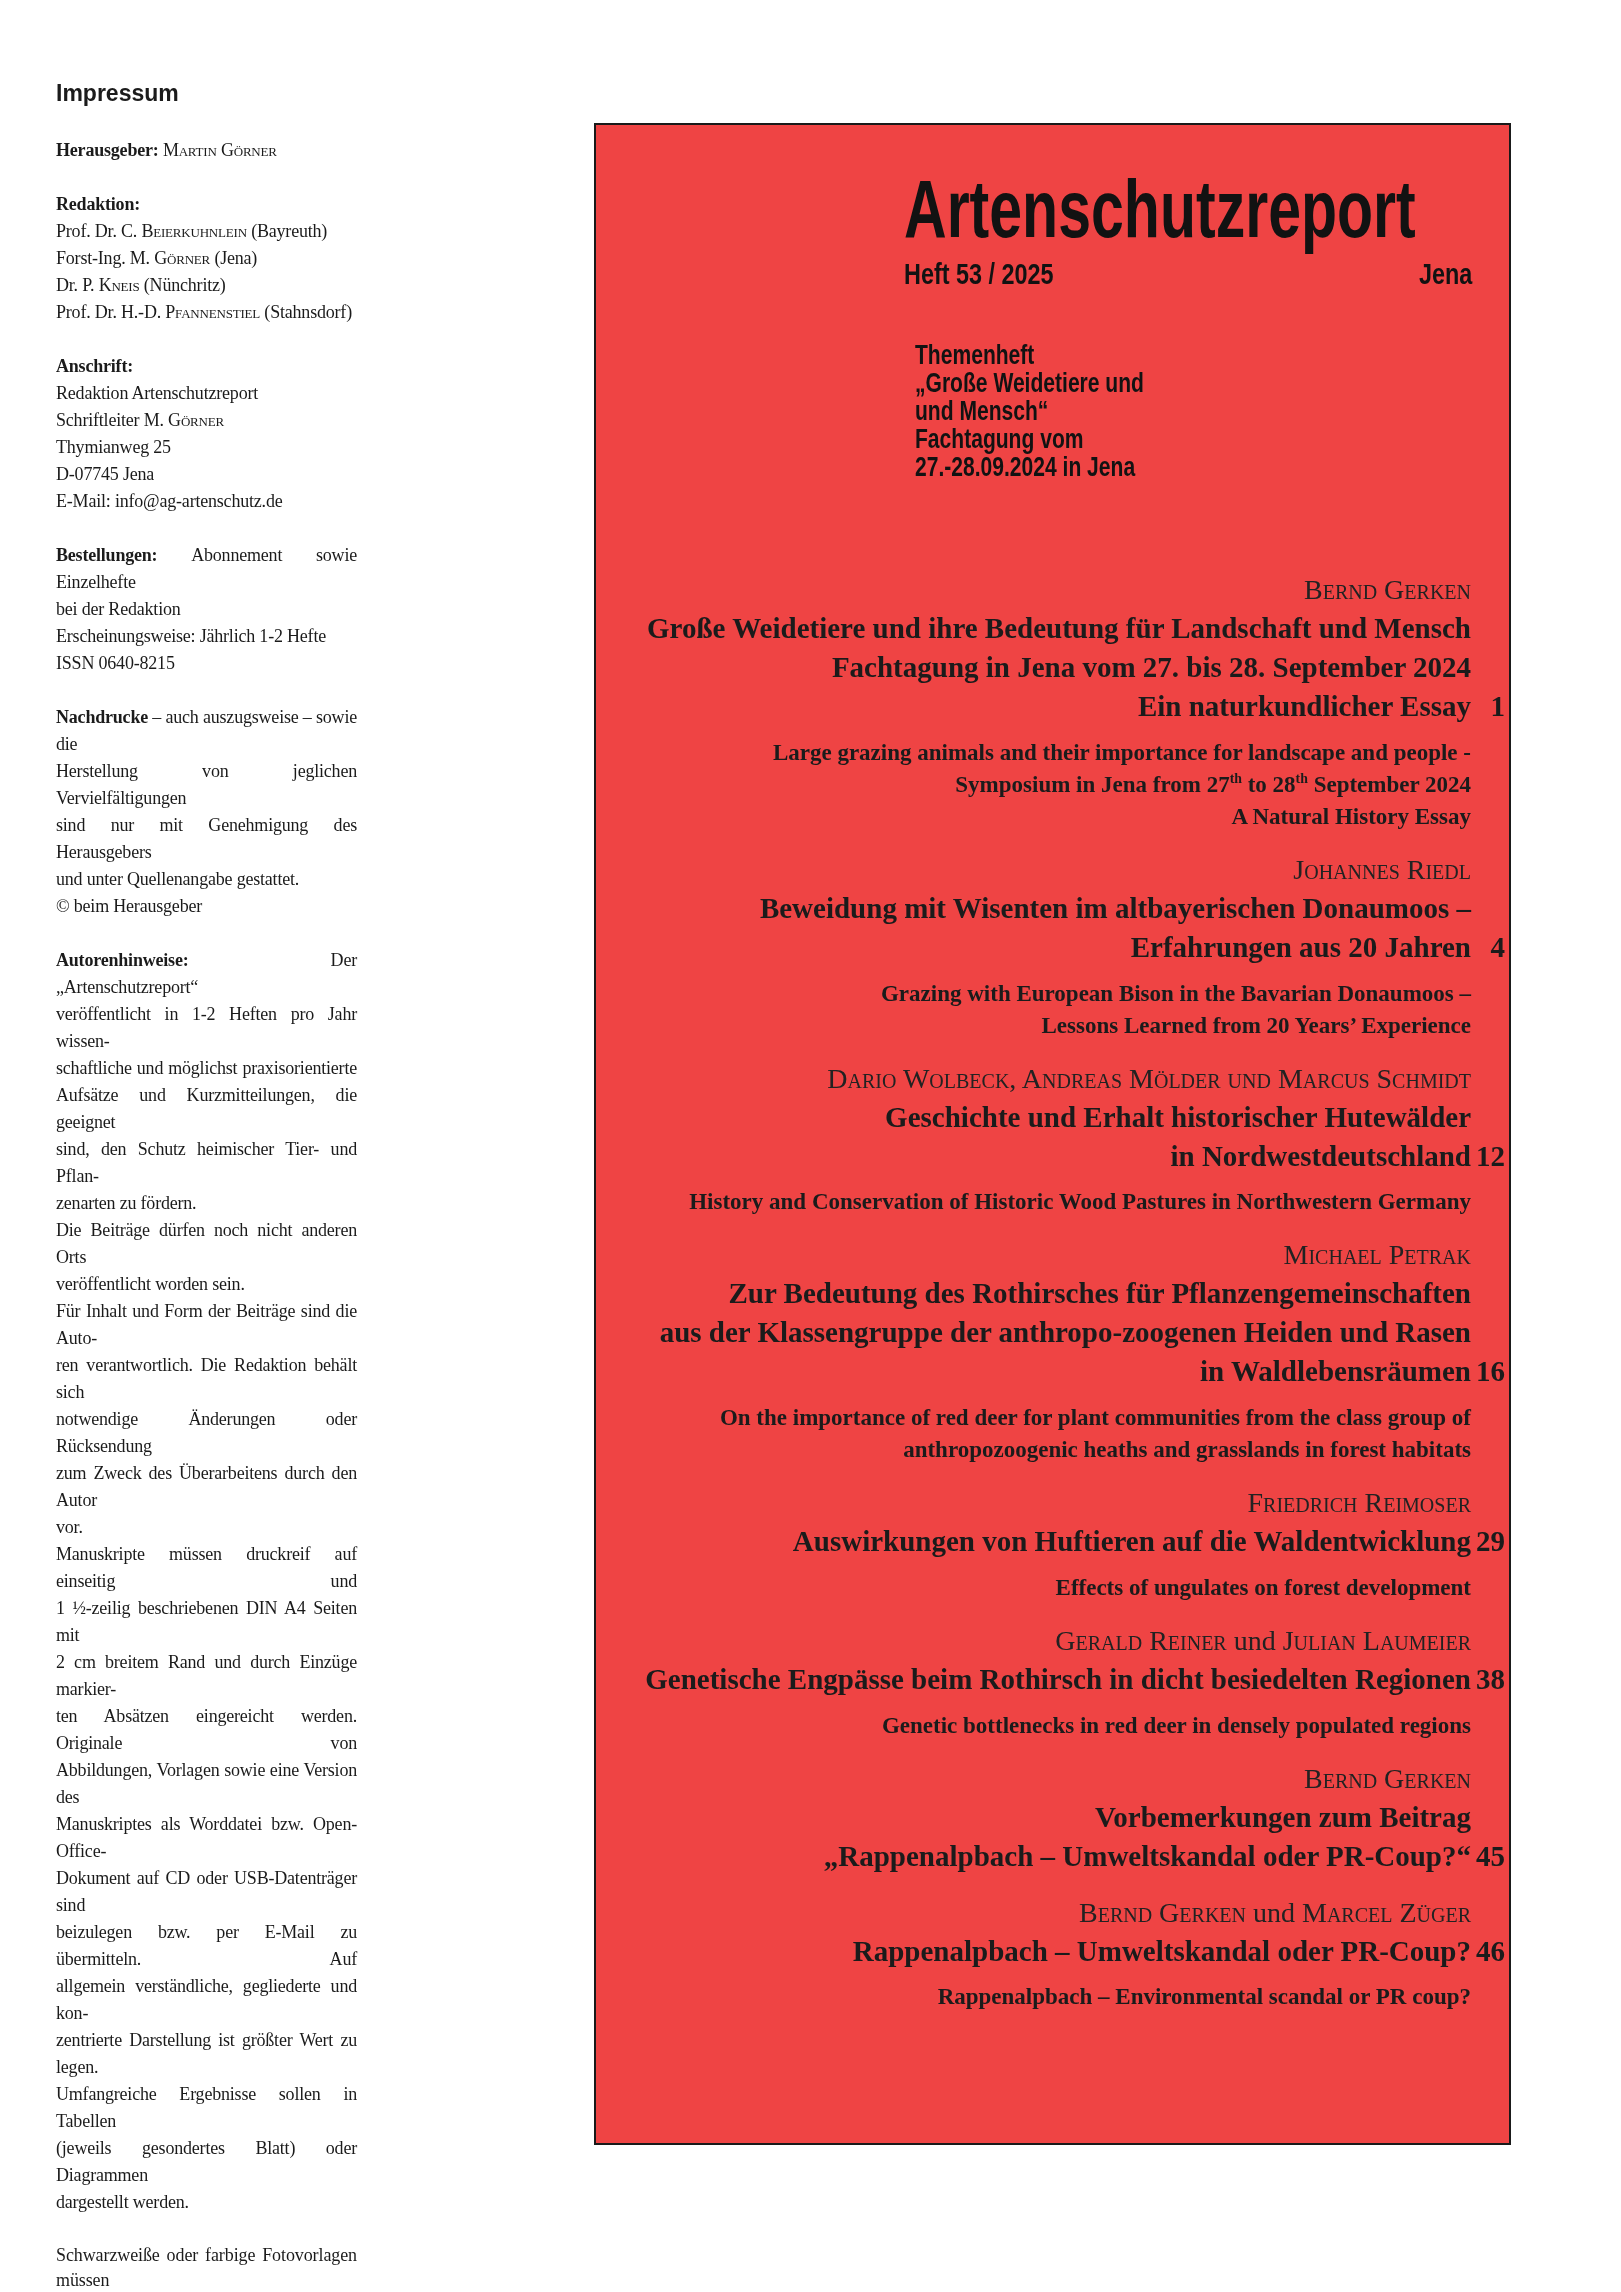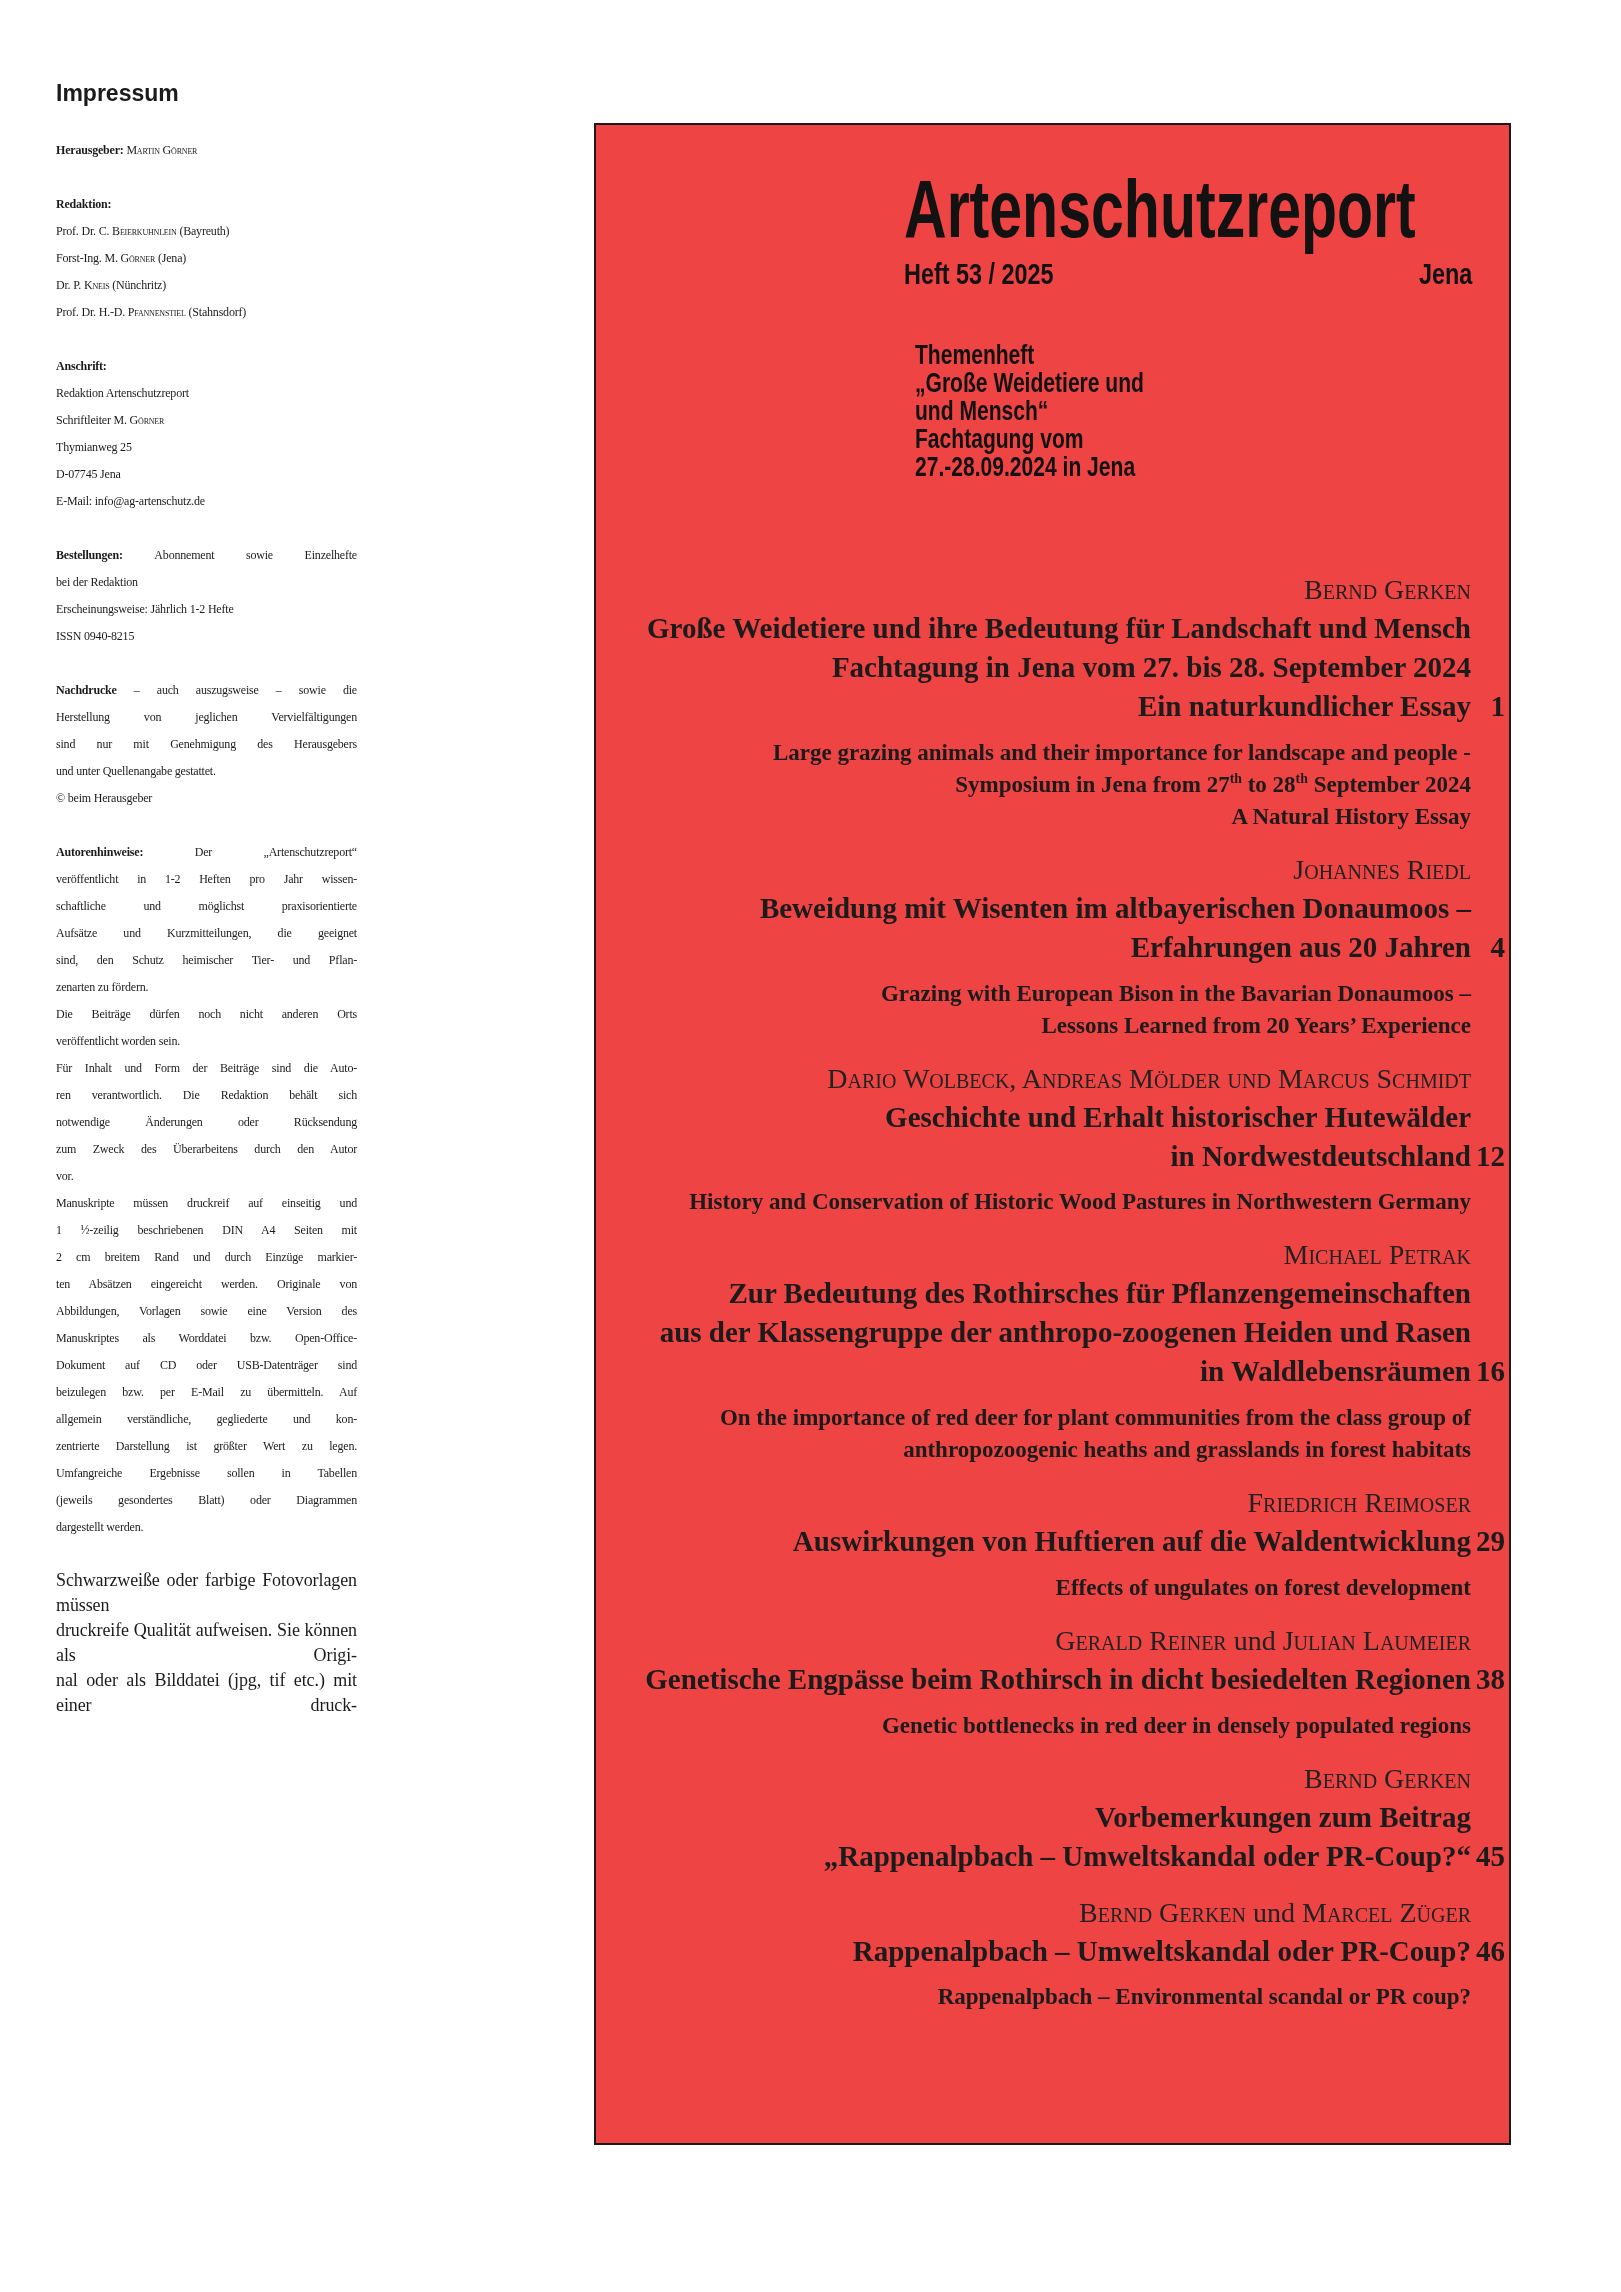--- a/index.html
+++ b/index.html
@@ -7,21 +7,21 @@
     width:1621px;height:2293px;position:relative;background:#ffffff;
     font-family:"Liberation Serif",serif;color:#1b1b1b;
     -webkit-font-smoothing:antialiased;
   }
   
   .impressum{position:absolute;left:56px;top:80px;width:301px;}
   .imp-heading{
     font-family:"Liberation Sans",sans-serif;font-weight:bold;
     font-size:23px;line-height:27px;margin:0 0 30px 0;
   }
-  .block{margin-bottom:27px;font-size:12px;line-height:27px;letter-spacing:-0.2px;}
+  .block{margin-bottom:27px;font-size:18px;line-height:27px;letter-spacing:-0.2px;}
   .block.small{font-size:18px;line-height:25px;letter-spacing:-0.1px;}
   .line{text-align:left;white-space:normal;}
   .line.j{text-align:justify;text-align-last:justify;}
   .b{font-weight:bold;}
   .sc{font-variant:small-caps;}
   .sup{vertical-align:super;font-size:60%;line-height:0;}
   
   .contents-box{
     position:absolute;left:594px;top:123px;width:917px;height:2022px;
     border:2.7px solid #1a1a1a;box-sizing:border-box;background:#ef4444;overflow:hidden;
@@ -70,21 +70,21 @@
         <div class="line"><span>Redaktion Artenschutzreport</span></div>
         <div class="line"><span>Schriftleiter M. </span><span class="sc ">Görner</span></div>
         <div class="line"><span>Thymianweg 25</span></div>
         <div class="line"><span>D-07745 Jena</span></div>
         <div class="line"><span>E-Mail: info@ag-artenschutz.de</span></div>
       </div>
       <div class="block">
         <div class="line j"><span class="b ">Bestellungen: </span><span>Abonnement sowie Einzelhefte</span></div>
         <div class="line"><span>bei der Redaktion</span></div>
         <div class="line"><span>Erscheinungsweise: Jährlich 1-2 Hefte</span></div>
-        <div class="line"><span>ISSN 0940-8215</span></div>
+        <div class="line"><span>ISSN 0640-8215</span></div>
       </div>
       <div class="block">
         <div class="line j"><span class="b ">Nachdrucke</span><span> – auch auszugsweise – sowie die</span></div>
         <div class="line j"><span>Herstellung von jeglichen Vervielfältigungen</span></div>
         <div class="line j"><span>sind nur mit Genehmigung des Herausgebers</span></div>
         <div class="line"><span>und unter Quellenangabe gestattet.</span></div>
         <div class="line"><span>© beim Herausgeber</span></div>
       </div>
       <div class="block">
         <div class="line j"><span class="b ">Autorenhinweise: </span><span>Der „Artenschutzreport“</span></div>

